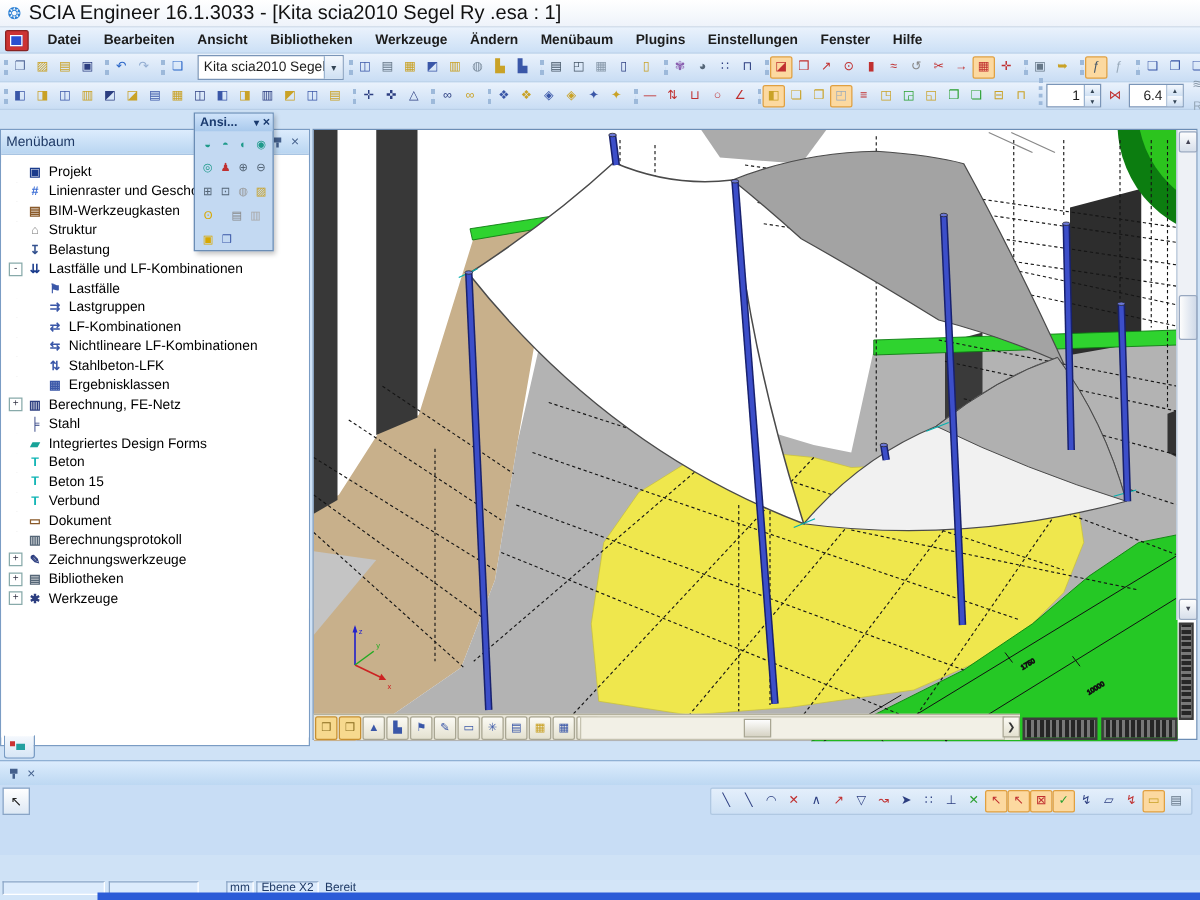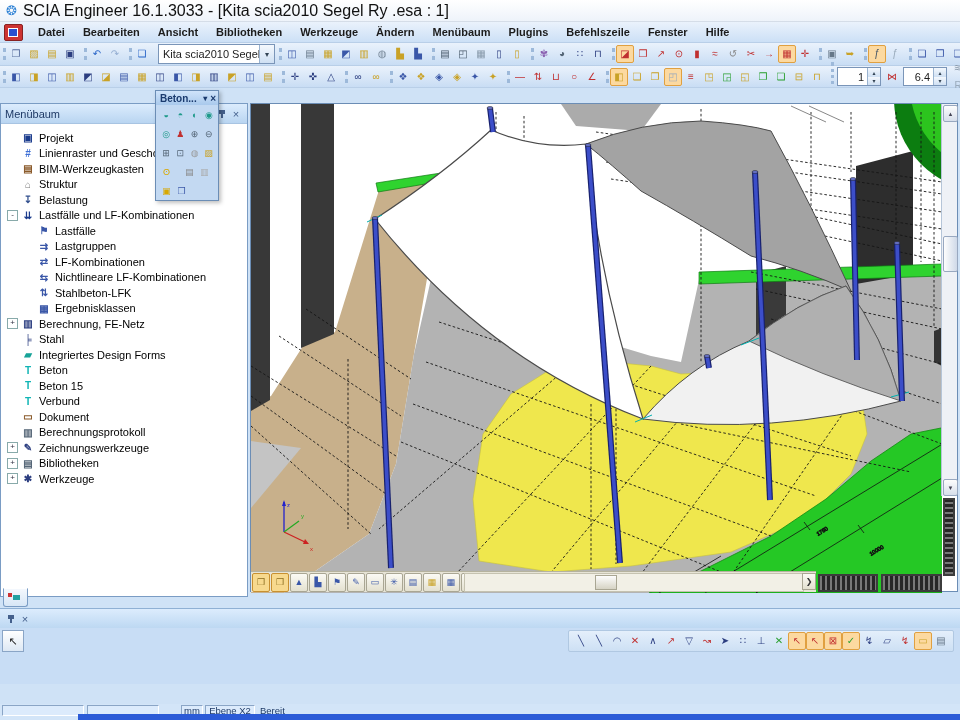--- a/index.html
+++ b/index.html
@@ -125,21 +125,21 @@
     <div style="display:flex">
 
     <span class="mitem">Datei</span>
         <span class="mitem">Bearbeiten</span>
         <span class="mitem">Ansicht</span>
         <span class="mitem">Bibliotheken</span>
         <span class="mitem">Werkzeuge</span>
         <span class="mitem">Ändern</span>
         <span class="mitem">Menübaum</span>
         <span class="mitem">Plugins</span>
-        <span class="mitem">Befehlszeile</span>
+        <span class="mitem">Einstellungen</span>
         <span class="mitem">Fenster</span>
         <span class="mitem">Hilfe</span>
       </div>
   </div>
 
   <div class="tbrow tb1">
     <div class="tgroup">
         <span class="ic" style="--c: #5a6f9e;">❐</span>
         <span class="ic" style="--c: #c9a227;">▨</span>
         <span class="ic" style="--c: #c9a227;">▤</span>
@@ -410,21 +410,21 @@
             <span class="texp hasexp">+</span>
             <span class="tico" style="--c: #2c3e80;">✱</span>
             <span class="tlabel">Werkzeuge</span>
           </div>
         </div>
     </div>
     <div class="paneltab"></div>
 
     <div class="ansibar">
       <div class="ansihead">
-        <span class="ptitle">Beton...</span>
+        <span class="ptitle">Ansi...</span>
         <span style="font-size:8px;color:#1a3a6e">▾</span>
         <span style="margin-left:3px;color:#1a3a6e">×</span>
       </div>
       <div class="ansirow">
           <span class="ic" style="--c: #1f9a8a;">◒</span>
           <span class="ic" style="--c: #1f9a8a;">◓</span>
           <span class="ic" style="--c: #1f9a8a;">◐</span>
           <span class="ic" style="--c: #1f9a8a;">◉</span>
         </div>
       <div class="ansirow">

